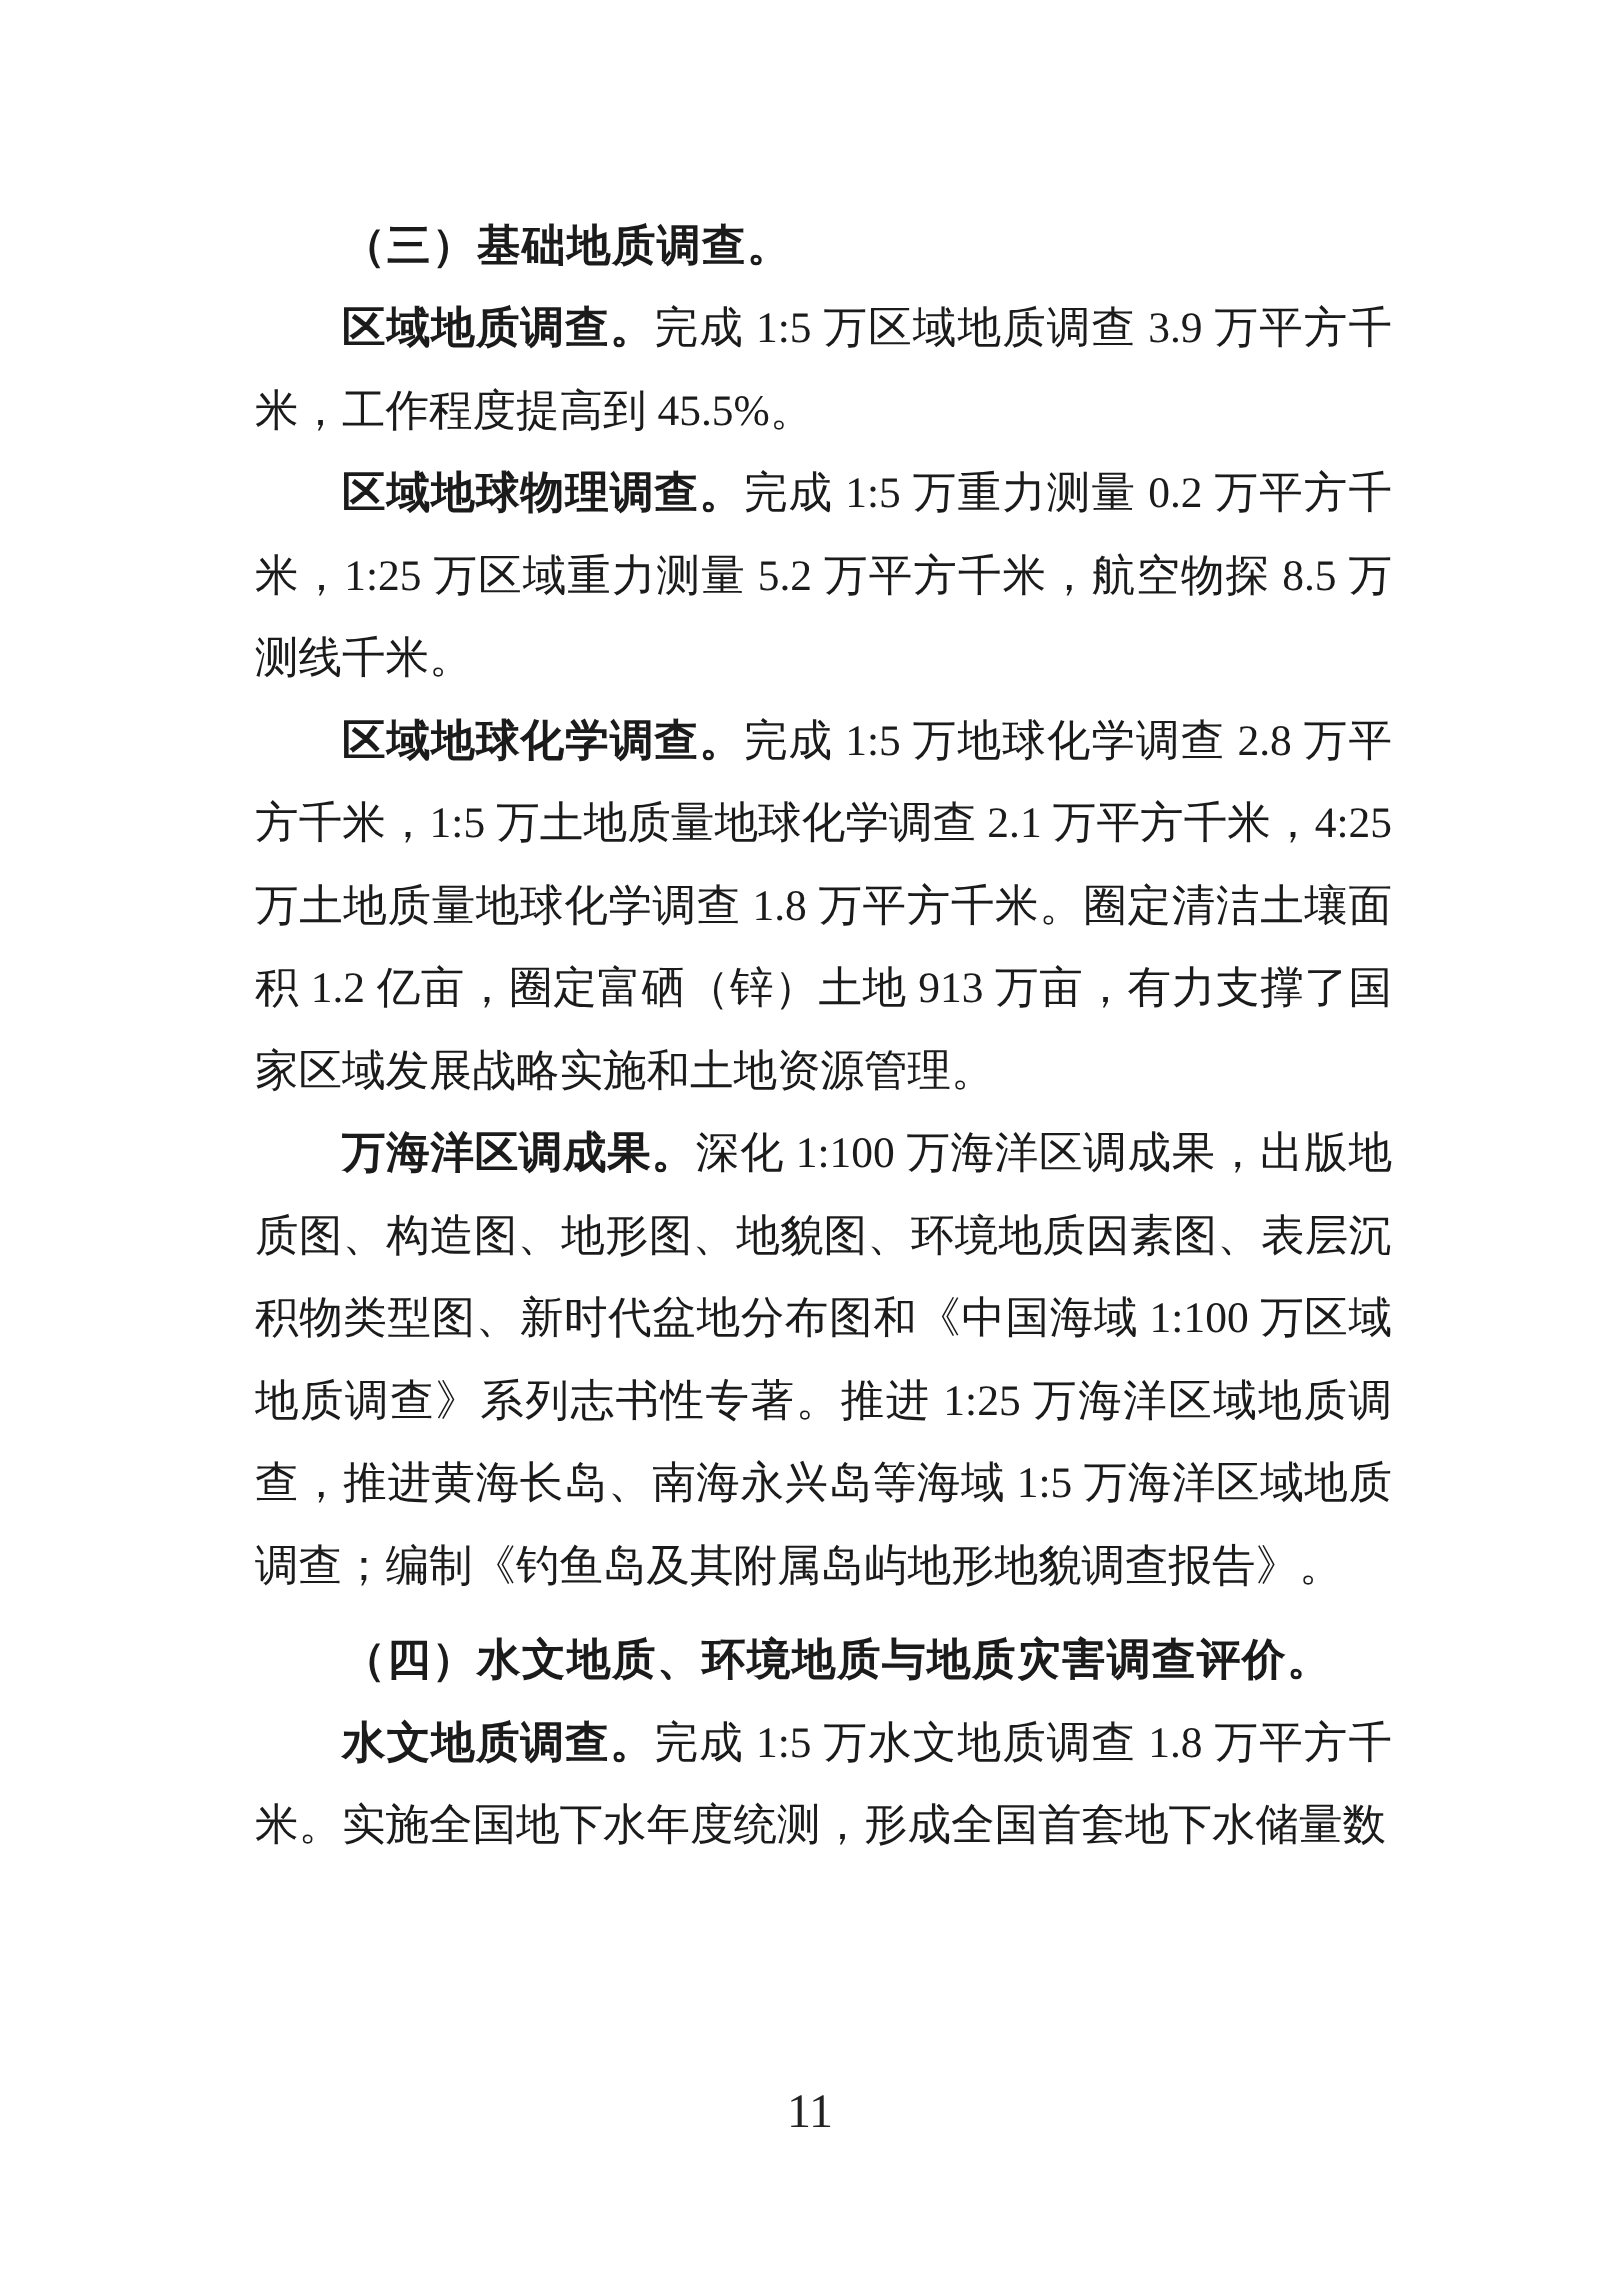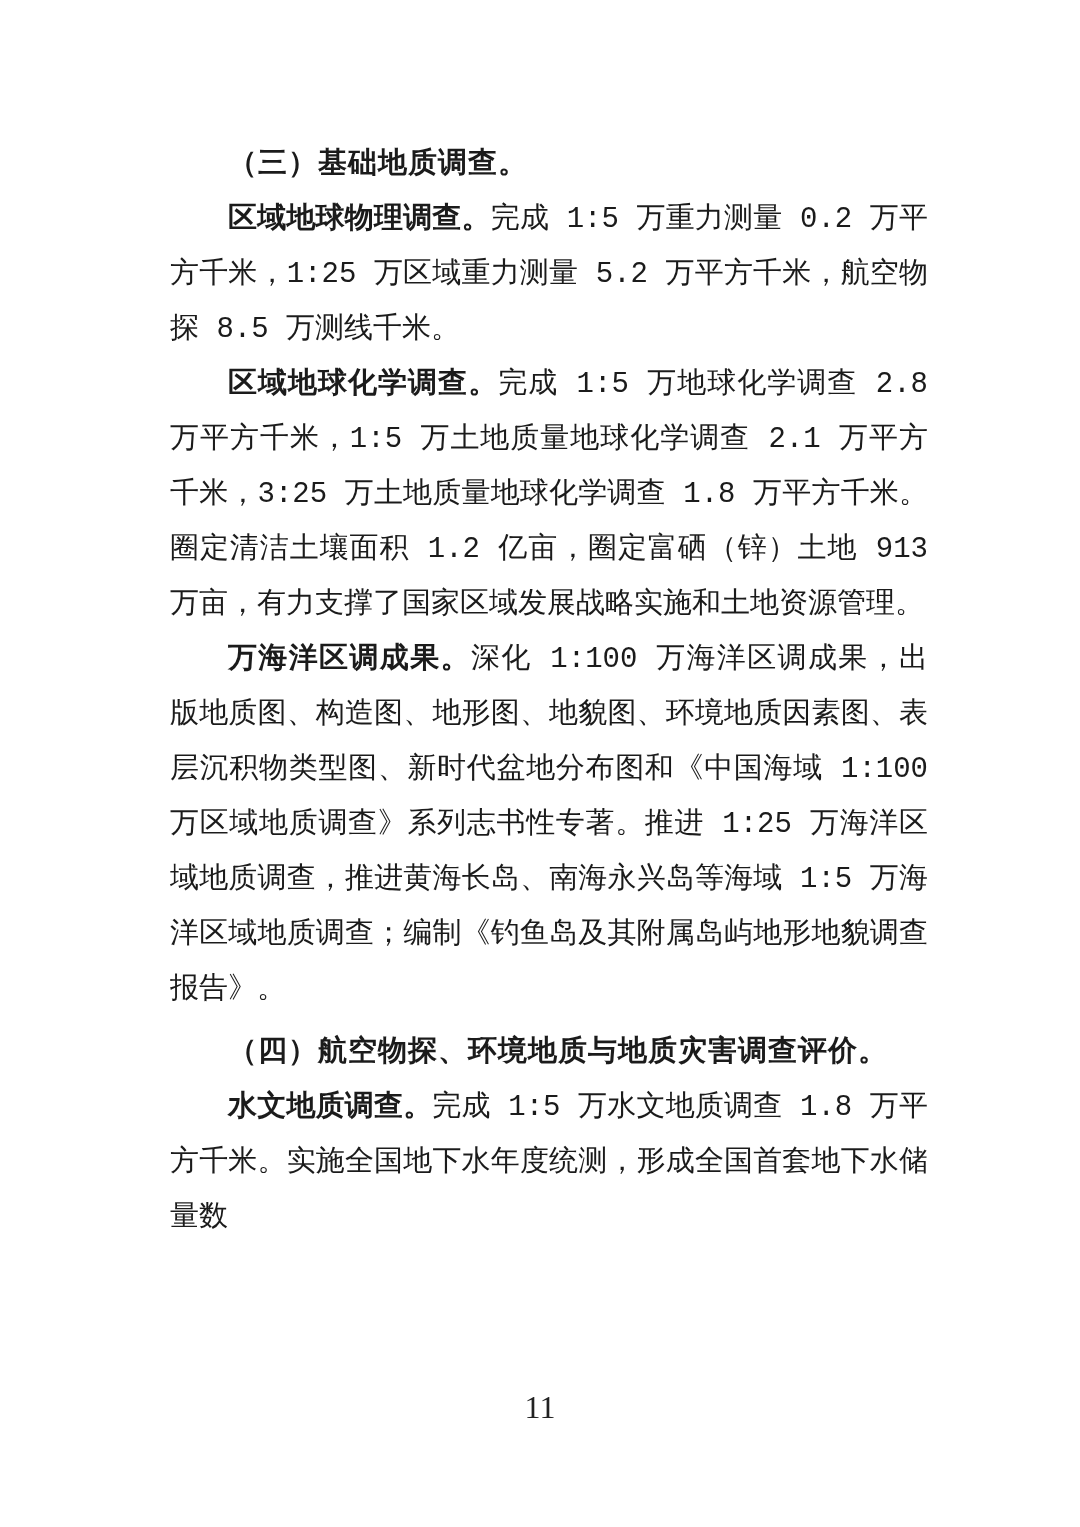--- a/index.html
+++ b/index.html
@@ -14,21 +14,20 @@
     background: #ffffff;
     overflow: hidden;
     font-family: "Liberation Serif", "DejaVu Serif", serif;
     color: #1b1b1b;
   }
   .content {
     position: absolute;
     left: 170px;
     top: 137px;
     width: 758px;
-    font-family: Liberation Mono, monospace;
   }
   .doc-heading,
   .body-para {
     margin: 0;
     font-size: 29px;
     line-height: 55px;
     text-indent: 58px;
     font-weight: normal;
     color: #1b1b1b;
   }
@@ -57,28 +56,29 @@
   }
 </style>
 </head>
 <body>
 
 <div class="page">
   <main class="content">
 
     <h2 class="doc-heading">（三）基础地质调查。</h2>
 
+    <p class="body-para"><b class="lead">区域地质调查。</b><span>完成 1:5 万区域地质调查 3.9 万平方千米，工作程度提高到 45.5%。</span></p>
 
     <p class="body-para"><b class="lead">区域地球物理调查。</b><span>完成 1:5 万重力测量 0.2 万平方千米，1:25 万区域重力测量 5.2 万平方千米，航空物探 8.5 万测线千米。</span></p>
 
-    <p class="body-para"><b class="lead">区域地球化学调查。</b><span>完成 1:5 万地球化学调查 2.8 万平方千米，1:5 万土地质量地球化学调查 2.1 万平方千米，3:25 万土地质量地球化学调查 1.8 万平方千米。圈定清洁土壤面积 1.2 亿亩，圈定富硒（锌）土地 913 万亩，有力支撑了国家区域发展战略实施和土地资源管理。</span></p>
+    <p class="body-para"><b class="lead">区域地球化学调查。</b><span>完成 1:5 万地球化学调查 2.8 万平方千米，1:5 万土地质量地球化学调查 2.1 万平方千米，4:25 万土地质量地球化学调查 1.8 万平方千米。圈定清洁土壤面积 1.2 亿亩，圈定富硒（锌）土地 913 万亩，有力支撑了国家区域发展战略实施和土地资源管理。</span></p>
 
 
     <p class="body-para"><b class="lead">万海洋区调成果。</b><span>深化 1:100 万海洋区调成果，出版地质图、构造图、地形图、地貌图、环境地质因素图、表层沉积物类型图、新时代盆地分布图和《中国海域 1:100 万区域地质调查》系列志书性专著。推进 1:25 万海洋区域地质调查，推进黄海长岛、南海永兴岛等海域 1:5 万海洋区域地质调查；编制《钓鱼岛及其附属岛屿地形地貌调查报告》。</span></p>
 
-    <h2 class="doc-heading gap-above">（四）航空物探、环境地质与地质灾害调查评价。</h2>
+    <h2 class="doc-heading gap-above">（四）水文地质、环境地质与地质灾害调查评价。</h2>
 
     <p class="body-para"><b class="lead">水文地质调查。</b><span>完成 1:5 万水文地质调查 1.8 万平方千米。实施全国地下水年度统测，形成全国首套地下水储量数</span></p>
 
   </main>
 
   <div class="page-number">11</div>
 </div>
 
 </body></html>

